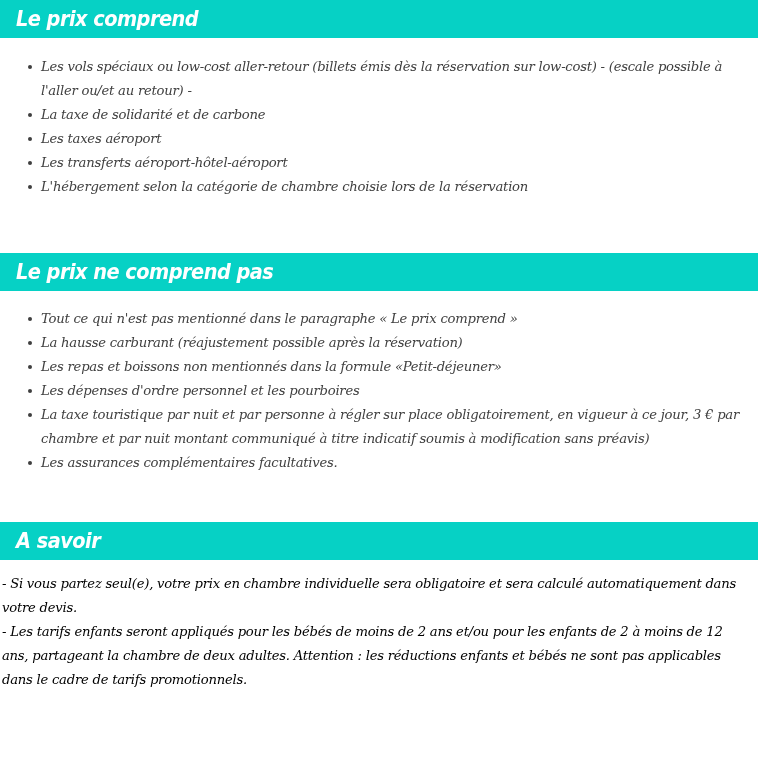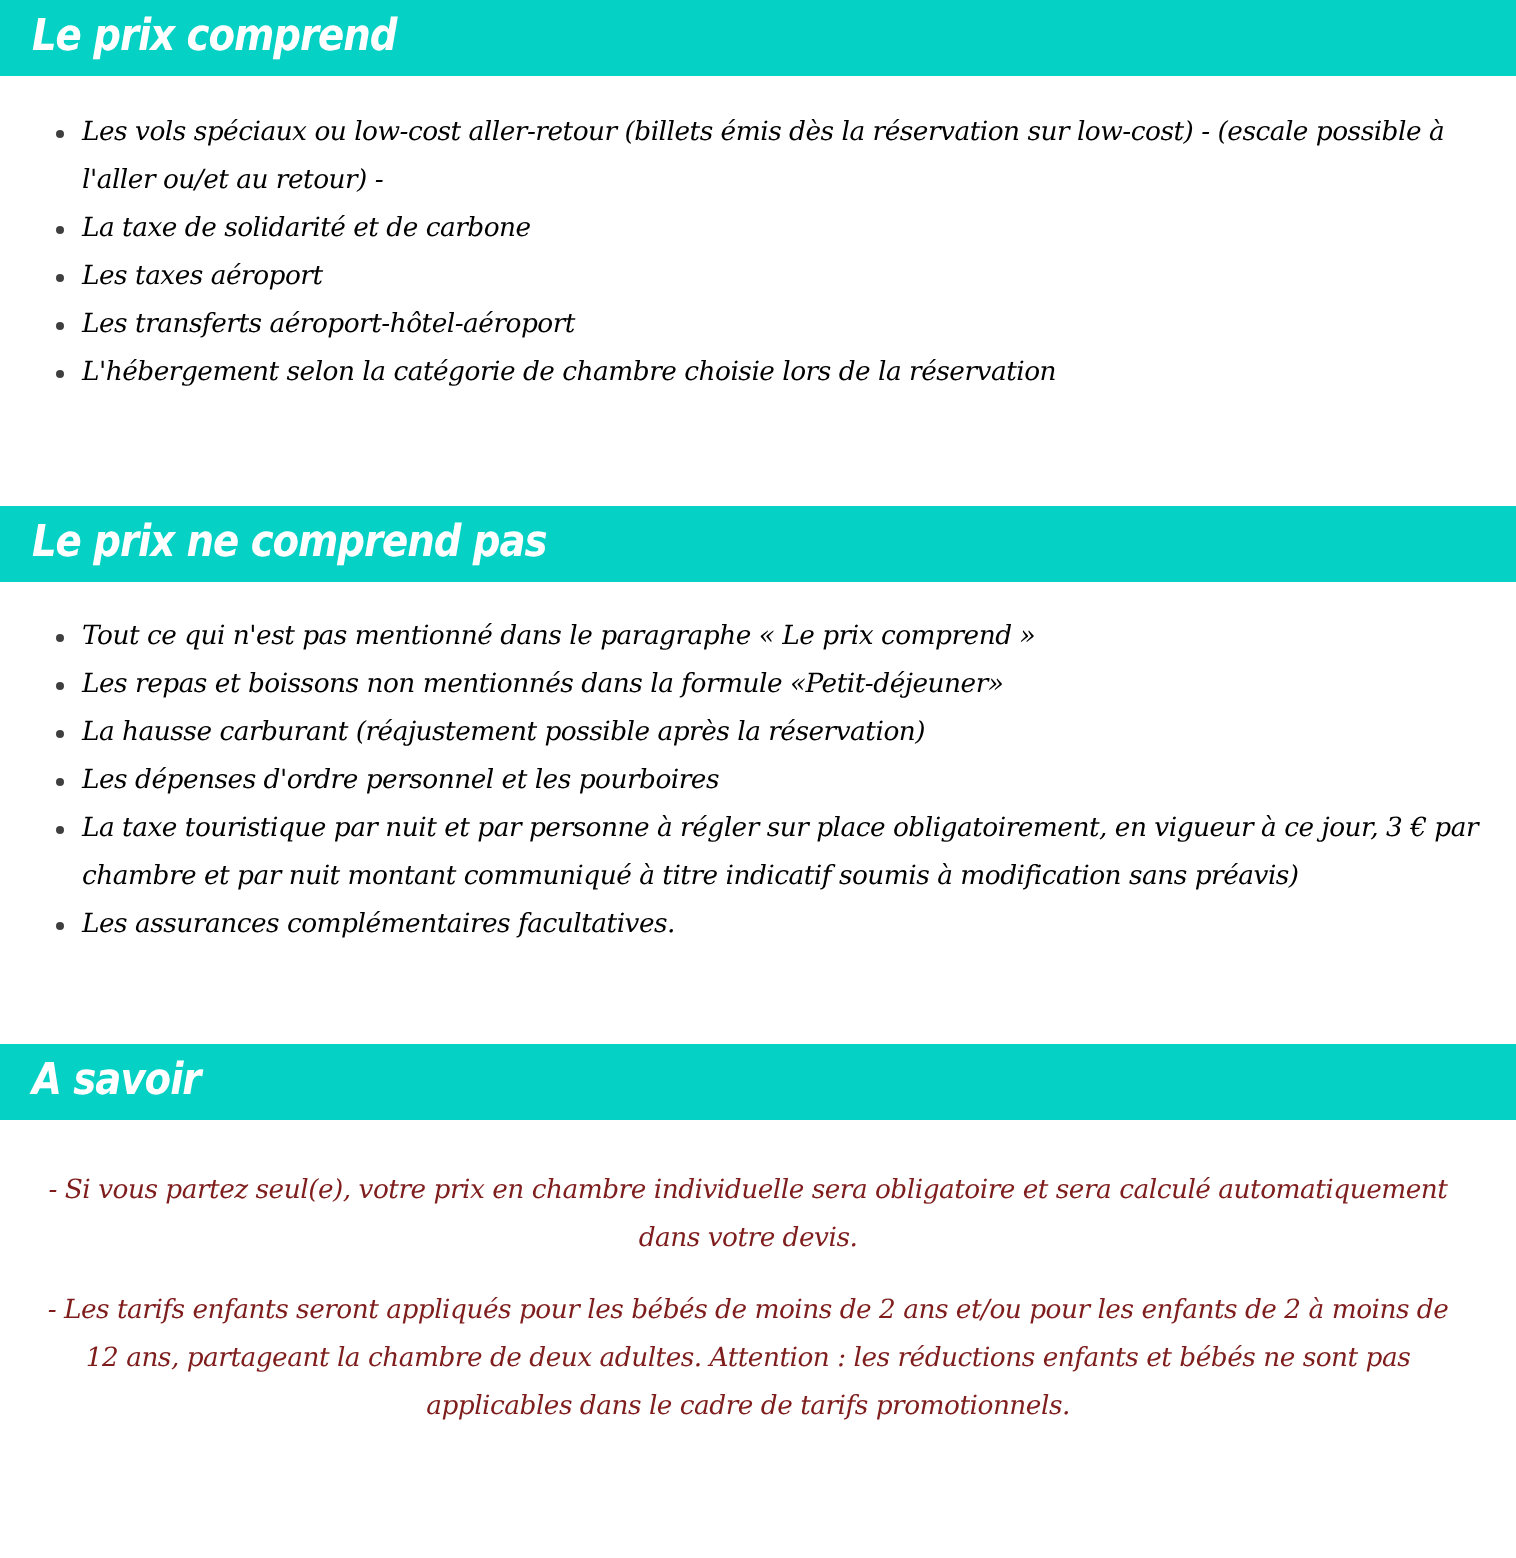--- a/index.html
+++ b/index.html
@@ -57,48 +57,47 @@
   }
 
   .bullet-list li {
     position: relative;
     padding-left: 41px;
     padding-right: 18px;
     font-family: "DejaVu Serif", "Liberation Serif", serif;
     font-style: italic;
     font-size: 13.2px;
     line-height: 24px;
-    color: #000000;
+    color: #404040;
     letter-spacing: -0.25px;
   }
 
   .bullet-list li::before {
     content: "";
     position: absolute;
     left: 28px;
     top: 10px;
     width: 4px;
     height: 4px;
     border-radius: 50%;
     background: #3f3f3f;
   }
 
   
   .para-block { padding: 0; margin: 0; }
 
   .para-block p {
-    margin: 12px;
+    margin: 0;
     padding: 0 12px 0 2px;
     font-family: "DejaVu Serif", "Liberation Serif", serif;
     font-style: italic;
     font-size: 13.2px;
     line-height: 24px;
-    color: #7f1d1d;
+    color: #000000;
     letter-spacing: -0.25px;
-    text-align: center;
   }
 
   
   .gap-after-header { height: 17px; }
   .gap-s1 { height: 54px; }
   .gap-s2 { height: 47px; }
   .gap-after-header-2 { height: 16px; }
   .gap-after-header-3 { height: 12px; }
 </style>
 </head>
@@ -123,22 +122,22 @@
   <div class="gap-s1"></div>
 
   <div class="section-header">
     <span class="title">Le prix ne comprend pas</span>
   </div>
 
   <div class="gap-after-header-2"></div>
 
   <ul class="bullet-list">
     <li>Tout ce qui n'est pas mentionné dans le paragraphe « Le prix comprend »</li>
+    <li>La hausse carburant (réajustement possible après la réservation)</li>
     <li>Les repas et boissons non mentionnés dans la formule «Petit-déjeuner»</li>
-    <li>La hausse carburant (réajustement possible après la réservation)</li>
     <li>Les dépenses d'ordre personnel et les pourboires</li>
     <li>La taxe touristique par nuit et par personne à régler sur place obligatoirement, en vigueur à ce jour, 3 € par chambre et par nuit montant communiqué à titre indicatif soumis à modification sans préavis)</li>
     <li>Les assurances complémentaires facultatives.</li>
   </ul>
 
   <div class="gap-s2"></div>
 
   <div class="section-header">
     <span class="title">A savoir</span>
   </div>

